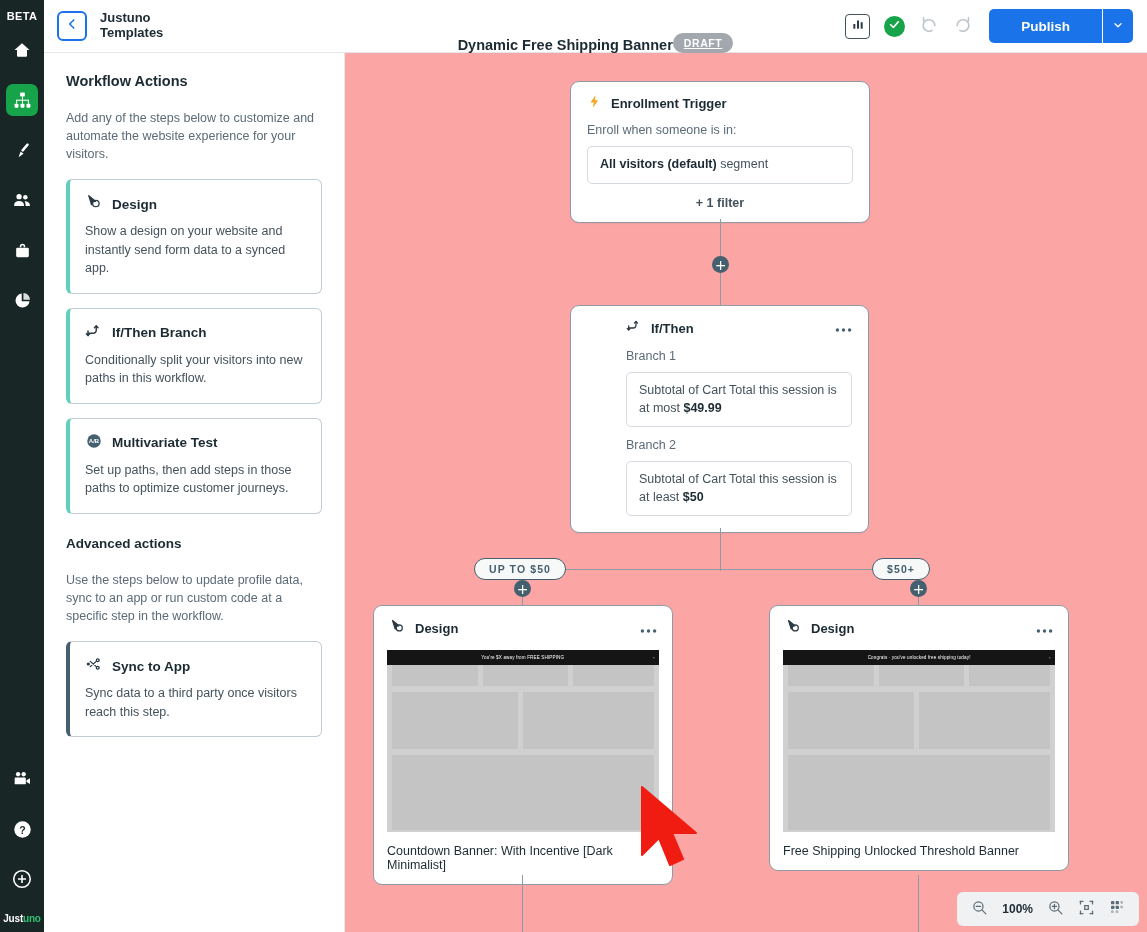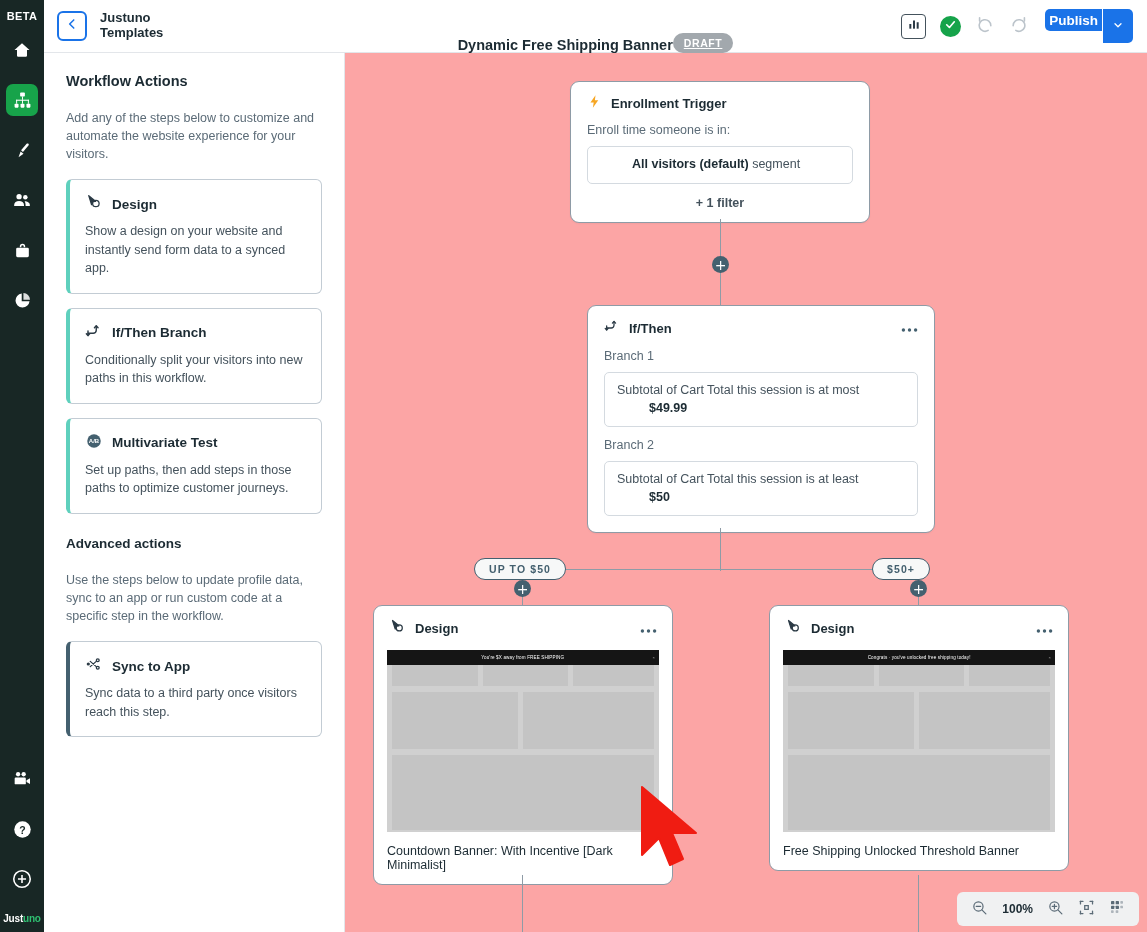--- a/index.html
+++ b/index.html
@@ -72,21 +72,21 @@
     width: 25px; height: 25px; border: 1.6px solid #44525c; border-radius: 4px;
     display: flex; align-items: center; justify-content: center; cursor: pointer;
   }
   .check-circle {
     width: 21px; height: 21px; border-radius: 50%; background: #16a34a;
     display: flex; align-items: center; justify-content: center; cursor: pointer;
   }
   .publish-group { display: flex; margin-left: 2px; }
   .publish-btn {
     background: #1a73e8; color: #fff; font-size: 13.5px; font-weight: bold;
-    padding: 0 4px; height: 22px; display: flex; align-items: center;
+    padding: 0 32px; height: 34px; display: flex; align-items: center;
     border-radius: 5px 0 0 5px; cursor: pointer; border-right: 1px solid #fff;
   }
   .publish-caret {
     background: #1a73e8; width: 30px; height: 34px; border-radius: 0 5px 5px 0;
     display: flex; align-items: center; justify-content: center; cursor: pointer;
   }
 
   
   .body-row { flex: 1; display: flex; min-height: 0; }
 
@@ -122,21 +122,21 @@
   .node-title { font-size: 13px; font-weight: bold; color: #1c2b33; margin-left: 9px; }
   .dots {
     margin-left: auto; letter-spacing: 1.5px; color: #44606f;
     font-size: 16px; line-height: 10px; cursor: pointer; font-weight: bold;
   }
   .node-sub { font-size: 12.5px; color: #5b6b77; padding: 10px 16px 0 16px; }
   .field {
     margin: 9px 16px 0 16px; border: 1px solid #d4dae0; border-radius: 5px;
     padding: 9px 12px; font-size: 12.5px; color: #44525c; line-height: 1.4;
   }
-  .field b { color: #1c2b33; margin-left: 32px; }
+  .field b { color: #1c2b33; }
   .node-foot {
     text-align: center; font-size: 12.5px; font-weight: bold; color: #44525c;
     padding: 12px 0 12px 0; cursor: pointer;
   }
   .branch-lbl { font-size: 12.5px; color: #5b6b77; padding: 11px 16px 0 16px; }
 
   .plus-node {
     position: absolute; width: 17px; height: 17px; border-radius: 50%;
     background: #44606f; color: #fff; display: flex; align-items: center;
     justify-content: center; font-size: 14px; line-height: 1; cursor: pointer;
@@ -427,30 +427,30 @@
 
         <div class="node" style="left:225px;top:28px;width:300px;">
           <div class="node-head">
             <span>
               <svg width="15" height="15" viewBox="0 0 24 24" fill="#f6a623">
                   <path d="M13.6 2 5.5 13.4h5.2L9.4 22l8.6-11.9h-5.4z"></path>
                 </svg>
             </span>
             <span class="node-title">Enrollment Trigger</span>
           </div>
-          <div class="node-sub">Enroll time someone is in:</div>
+          <div class="node-sub">Enroll when someone is in:</div>
           <div class="field">
             <b>All visitors (default)</b><span> segment</span>
           </div>
           <div class="node-foot">+ 1 filter</div>
         </div>
 
         <div class="plus-node" style="left:367px;top:203px;">+</div>
 
-        <div class="node" style="left:242px;top:252px;width:348px;">
+        <div class="node" style="left:225px;top:252px;width:299px;padding-left:39px;">
           <div class="node-head">
             <span>
               <svg width="16" height="16" viewBox="0 0 24 24" fill="none" stroke="#2b3a45" stroke-width="1.9" stroke-linecap="round">
                 <path d="M4 15h7a4 4 0 0 0 4-4V5.5"></path>
                   <path d="M4 12v5.5"></path>
                 <path d="M12.6 7.6 15 5l2.4 2.6" stroke-linejoin="round"></path>
                 <path d="M1.8 15.6 4 18.2l2.2-2.6" stroke-linejoin="round"></path>
               </svg>
             </span>
             <span class="node-title">If/Then</span>

